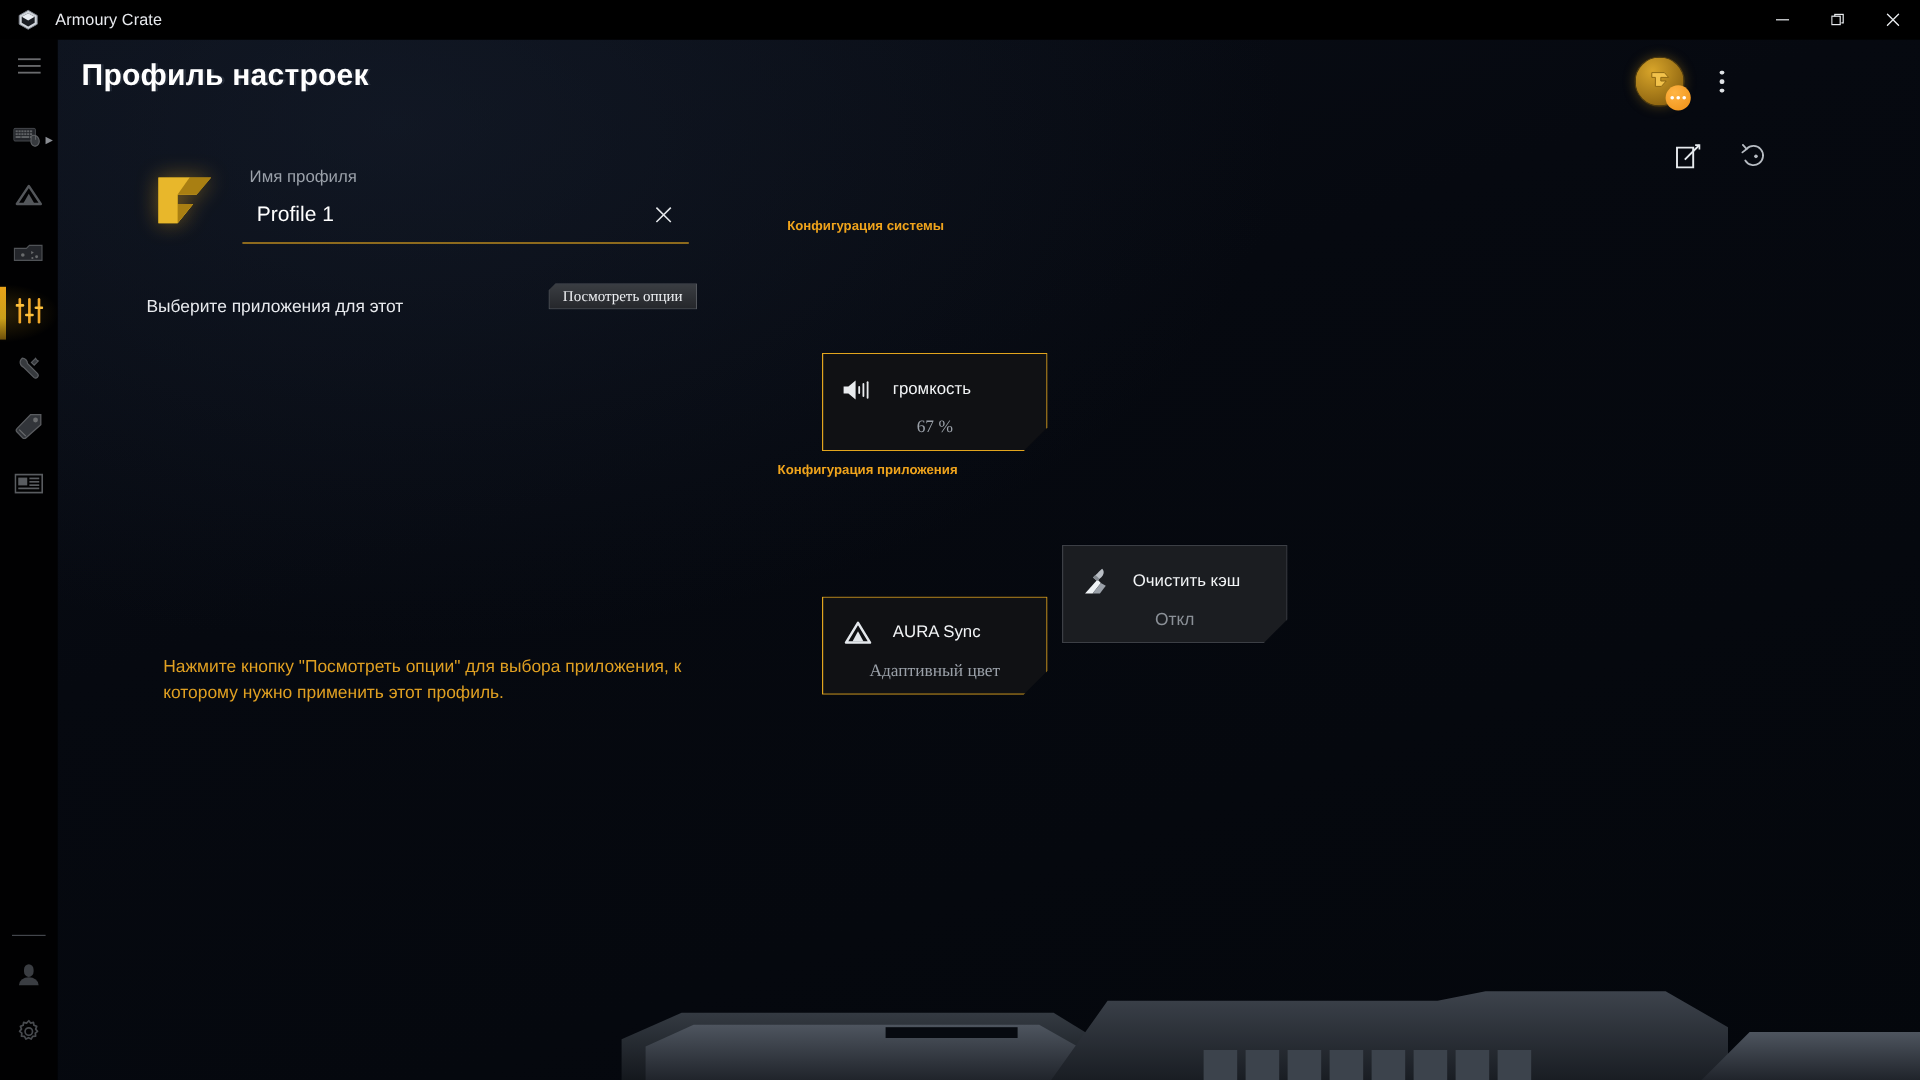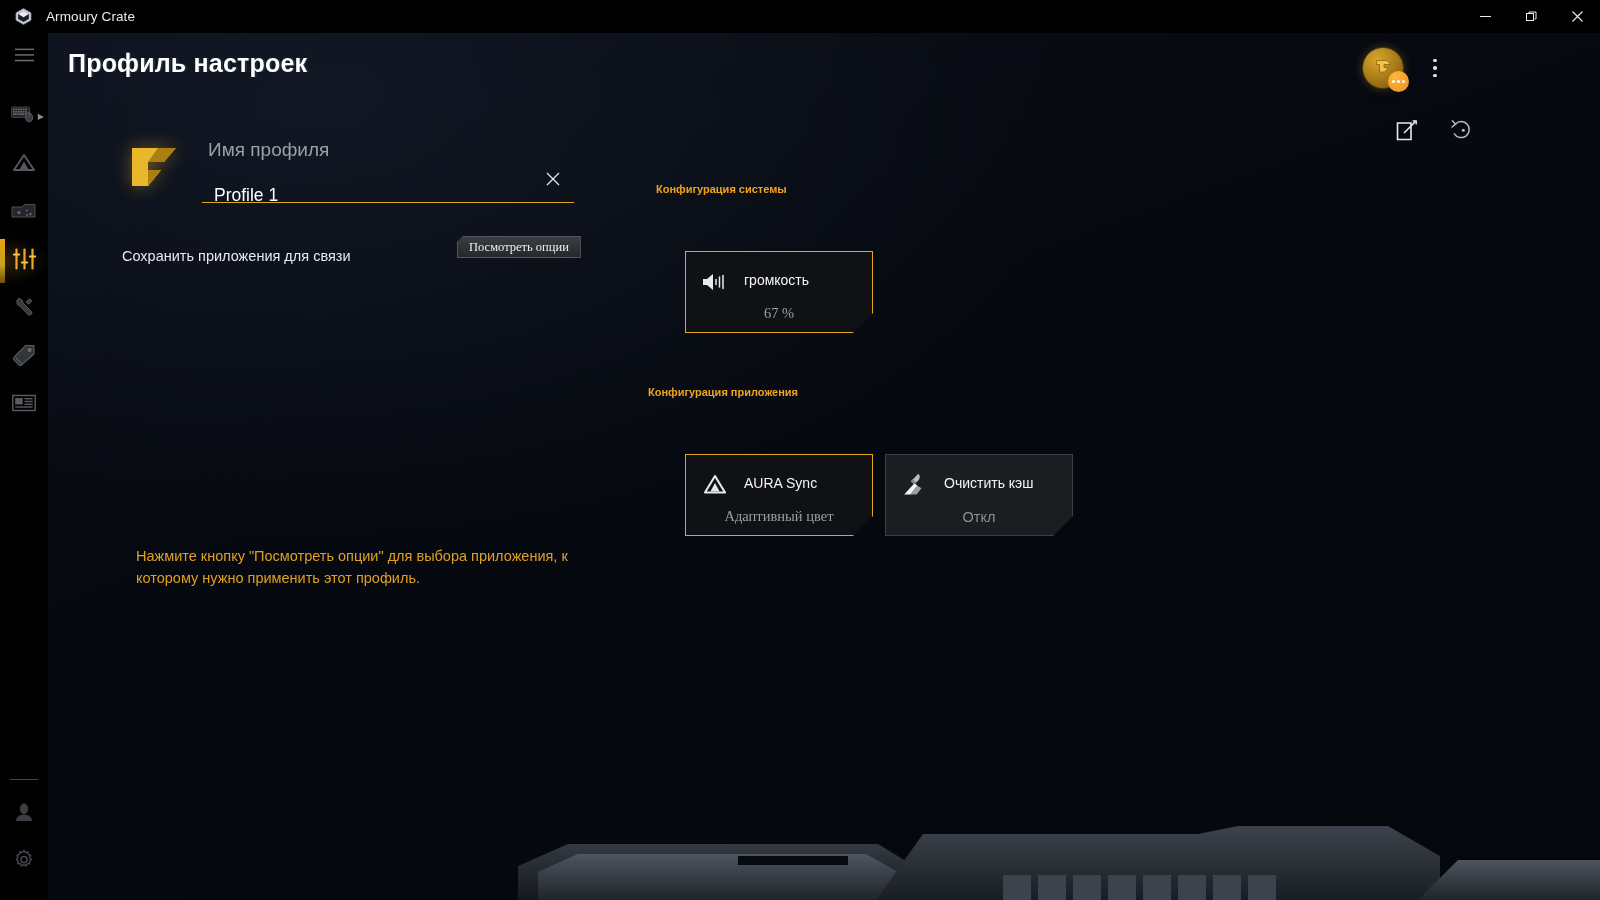--- a/index.html
+++ b/index.html
@@ -143,29 +143,29 @@
     width: 480px; height: 72px;
   }
   .profile-badge {
     position: absolute; left: 0; top: 8px;
     width: 58px; height: 56px;
     display: flex; align-items: center; justify-content: center;
     filter: drop-shadow(0 0 9px rgba(226,165,30,.45));
   }
   .pname-label {
     position: absolute; left: 82px; top: 8px;
-    font-size: 19px; color: #9aa0a9;
+    font-size: 14px; color: #9aa0a9;
   }
   .pname-field {
     position: absolute; left: 76px; top: 32px;
     width: 372px; height: 40px;
     border-bottom: 1.6px solid #e2a51e;
   }
   .pname-value {
-    position: absolute; left: 12px; top: 22px;
+    position: absolute; left: 12px; top: 5px;
     font-size: 17.5px; color: #fff;
     background: none; border: 0; outline: 0;
     font-family: "Liberation Sans", sans-serif;
     width: 300px;
   }
   .pname-clear {
     position: absolute; right: 10px; top: 5px;
     width: 22px; height: 22px;
     display: flex; align-items: center; justify-content: center;
     color: #e4e7ea; font-size: 16px; line-height: 1;
@@ -220,20 +220,21 @@
     text-align: center;
     font-size: 14.5px; color: #8d9299;
   }
 
   
   .card.sel {
     background: #101114;
     border: 1.6px solid #e2a51e;
     clip-path: polygon(0 0, 100% 0, 100% 62px, 168px 100%, 0 100%);
     box-shadow: 0 0 14px rgba(226,165,30,.28);
+    margin-top: 43px;
   }
   .card.sel .corner {
     position: absolute; right: 0; bottom: 0;
     width: 0; height: 0;
     border-left: 16px solid transparent;
     border-bottom: 16px solid #e8ab1f;
   }
   .card.sel .card-value { color: #9aa0a8; font-family: Liberation Serif, serif; }
 
   
@@ -494,21 +495,21 @@
       <div class="pname-field">
         <input class="pname-value" type="text" value="Profile 1" style="">
         <div class="pname-clear">
           <svg width="14" height="14" viewBox="0 0 14 14">
             <path d="M1 1 L13 13 M13 1 L1 13" stroke="#e4e7ea" stroke-width="1.3"></path>
           </svg>
         </div>
       </div>
     </div>
 
-    <div class="link-label">Сохранить приложения для связи</div>
+    <div class="link-label">Выберите приложения для этот</div>
     <div class="opt-btn">Посмотреть опции</div>
 
     <div class="hint">Нажмите кнопку "Посмотреть опции" для выбора приложения, к которому нужно применить этот профиль.</div>
 
     <div class="sec-title sec-sys">Конфигурация системы</div>
 
     <div class="card sel card-sys">
       <div class="card-icon">
         <svg width="28" height="24" viewBox="0 0 28 24">
           <path d="M2 9 H6 L12 4 V20 L6 15 H2 Z" fill="#e8ebee"></path>

